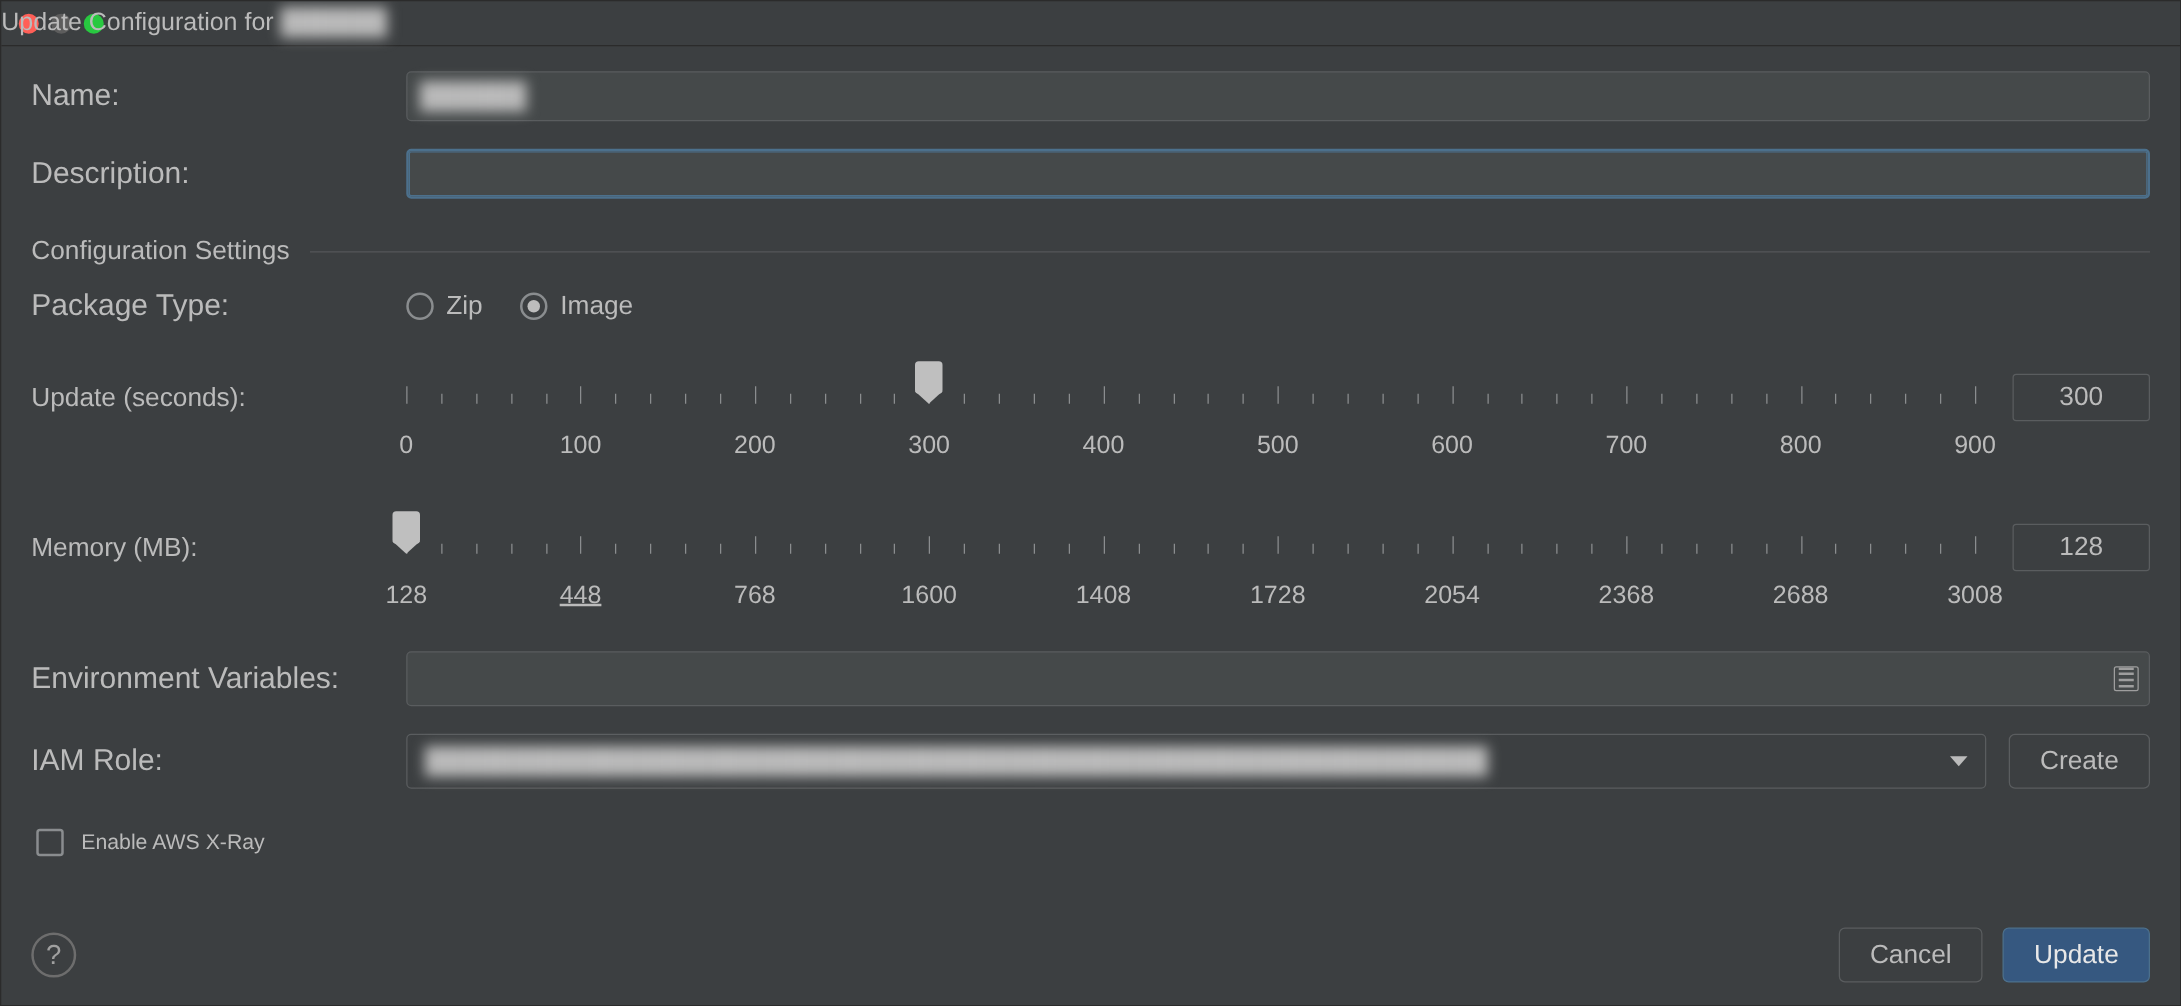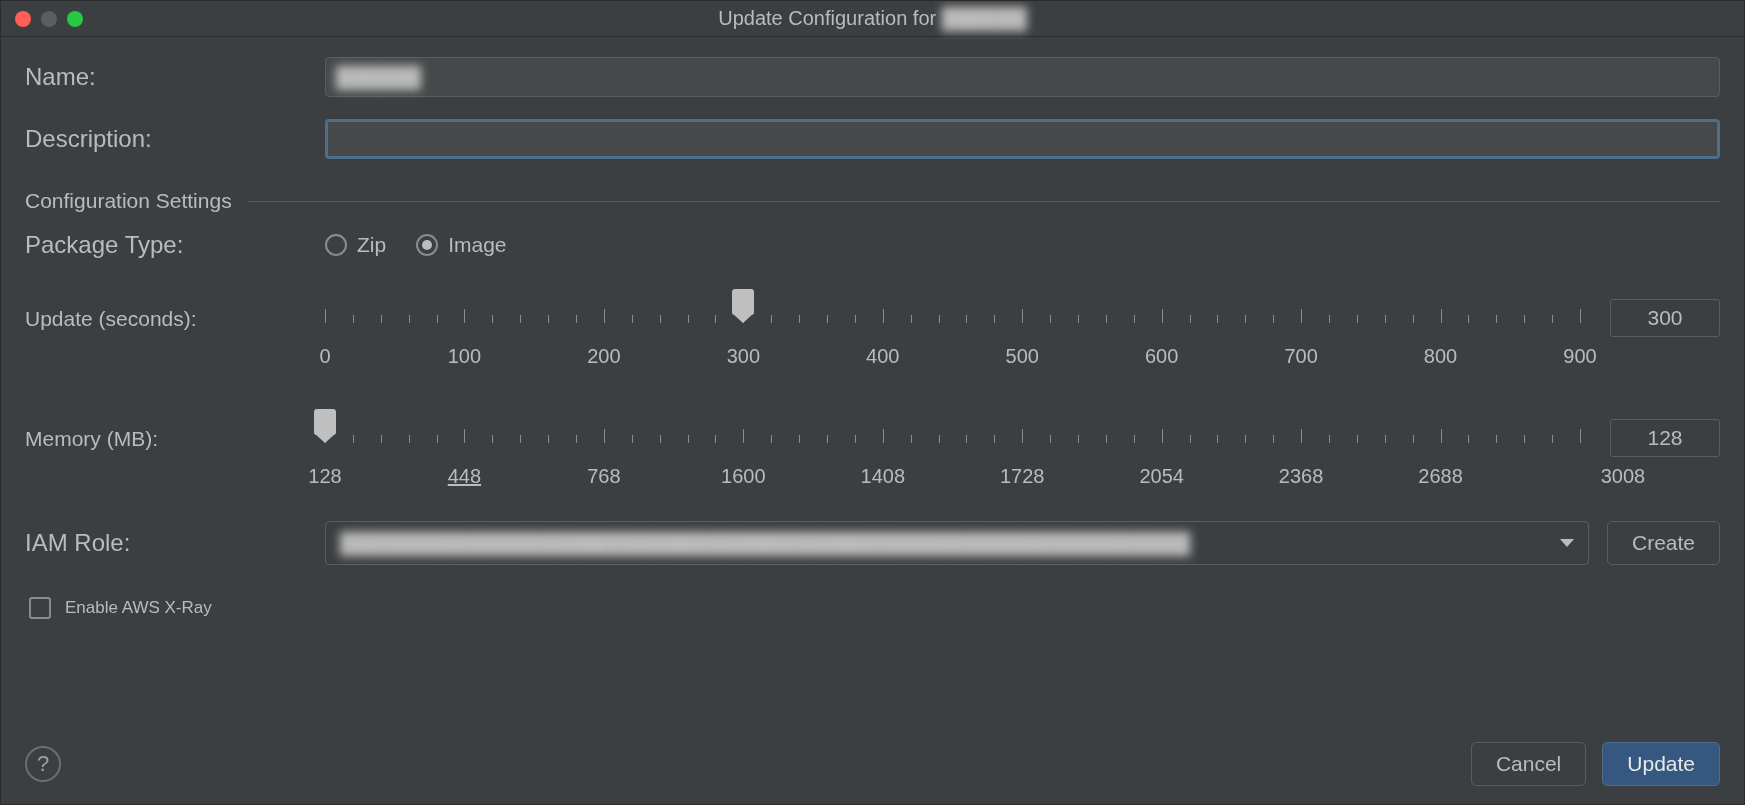--- a/index.html
+++ b/index.html
@@ -32,21 +32,21 @@
     display:flex;align-items:center;
     position:relative;
     border-bottom:1px solid #2b2b2b;
   }
   .traffic{display:flex;gap:10px;padding-left:14px;}
   .traffic span{width:16px;height:16px;border-radius:50%;}
   .tl-close{background:#ff5f57;}
   .tl-min{background:#5d5d5d;}
   .tl-max{background:#28c840;}
   .titlebar-title{
-    position:absolute;left:0;right:0;text-align:center;
+    position:absolute;left:0;right:0;
     font-size:20px;color:var(--text);
     pointer-events:none;
   }
   .blur{filter:blur(5px);display:inline-block;}
   
   .content{flex:1;padding:20px 24px 0 24px;display:flex;flex-direction:column;gap:0;}
   .row{display:flex;align-items:center;margin-bottom:22px;gap:0;}
   .row .lbl{width:300px;flex:none;color:var(--text);font-size:24px;}
   .row .ctrl{flex:1;display:flex;align-items:center;gap:18px;}
   .textfield{
@@ -304,26 +304,34 @@
       <div class="slider-labels" id="memory-labels">
           <span class="slabel" style="left: 0%;">128</span>
           <span class="slabel" style="left: 11.1111%; text-decoration: underline;">448</span>
           <span class="slabel" style="left: 22.2222%;">768</span>
           <span class="slabel" style="left: 33.3333%;">1600</span>
           <span class="slabel" style="left: 44.4444%;">1408</span>
           <span class="slabel" style="left: 55.5556%;">1728</span>
           <span class="slabel" style="left: 66.6667%;">2054</span>
           <span class="slabel" style="left: 77.7778%;">2368</span>
           <span class="slabel" style="left: 88.8889%;">2688</span>
-          <span class="slabel" style="left: 100%; margin-left: 43px;">3008</span>
+          <span class="slabel" style="left: 100%;">3008</span>
         </div>
     </div>
     <div class="valbox">128</div>
   </div>
 
+  <div class="row">
+    <div class="lbl">Environment Variables:</div>
+    <div class="ctrl">
+      <div class="env-field">
+        <span class="list-icon"></span>
+      </div>
+    </div>
+  </div>
 
   <div class="row">
     <div class="lbl">IAM Role:</div>
     <div class="ctrl">
       <div class="select">
         <span class="blur">████████████████████████████████████████████████████████████</span>
         <span class="chevron"></span>
       </div>
       <div class="btn">Create</div>
     </div>

